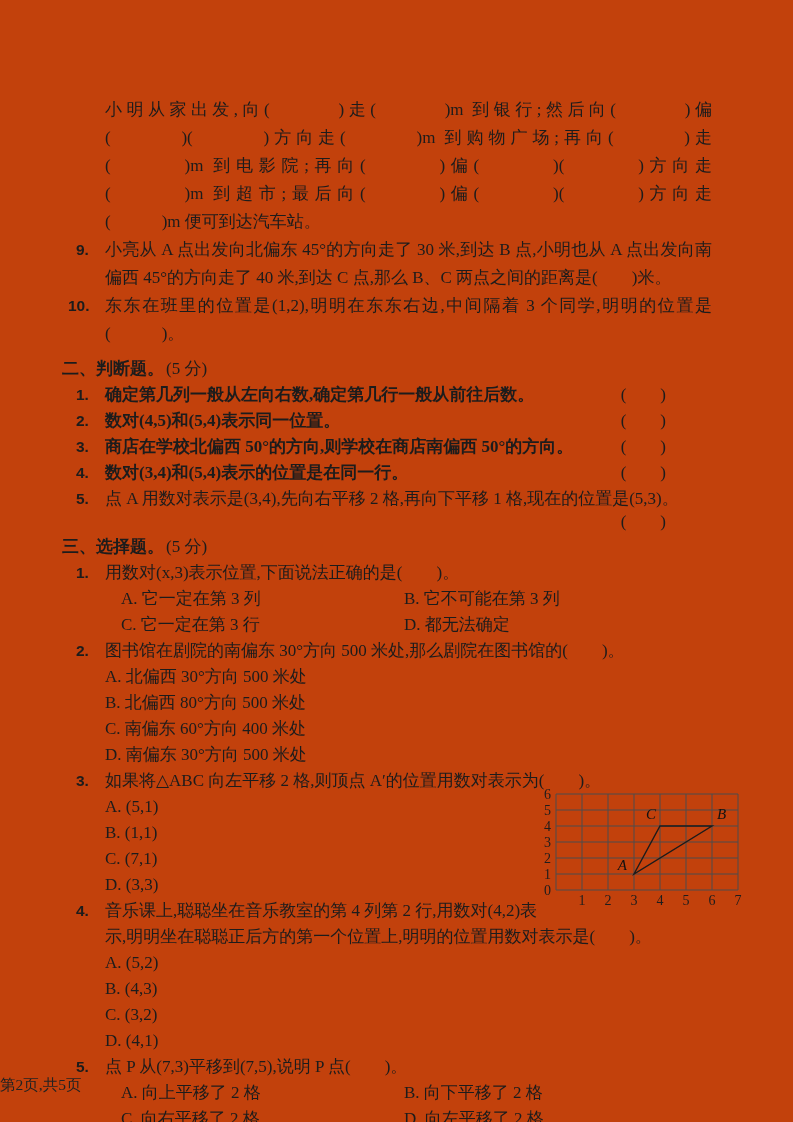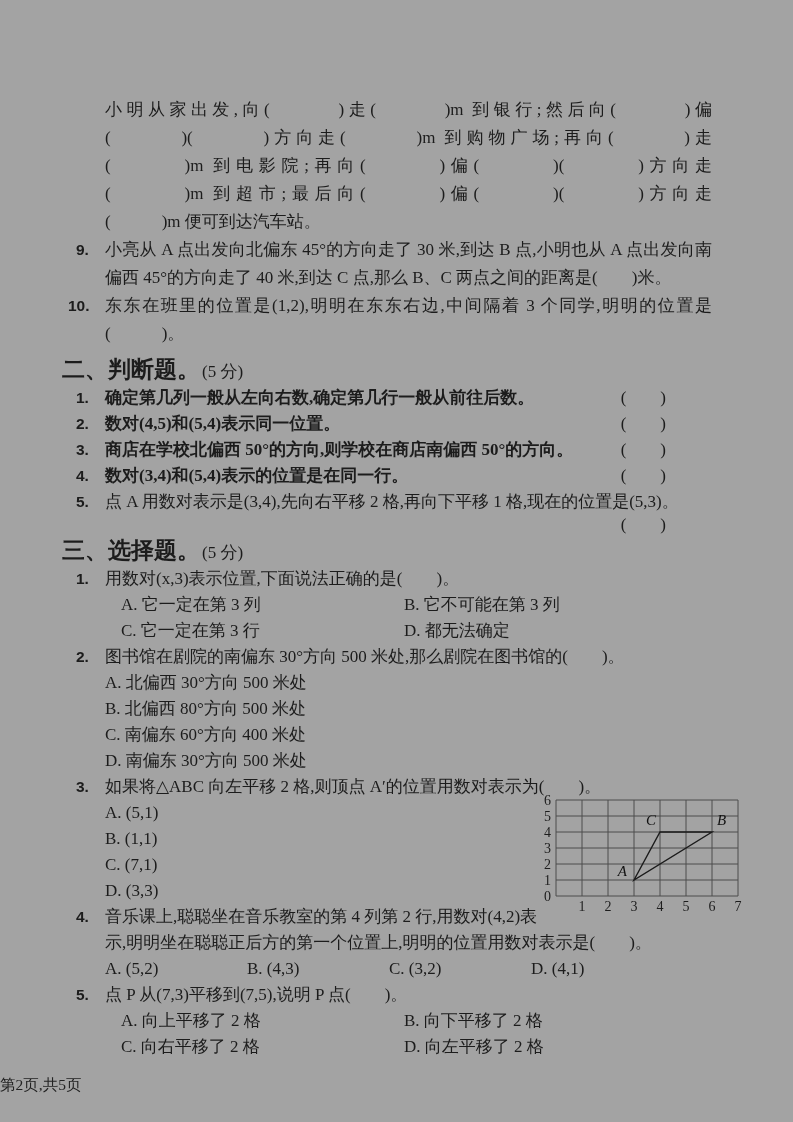--- a/index.html
+++ b/index.html
@@ -1,18 +1,18 @@
 <!DOCTYPE html>
 <html><head>
 <meta charset="utf-8">
 <style>
   html,body { margin:0; padding:0; background:#e9e9e9; }
   .page {
     position:relative; width:793px; height:1122px; margin:0 auto;
-    background:#a3a3a3; overflow:hidden;
+    background:#c2410c; overflow:hidden;
     font-family:"Liberation Serif","DejaVu Serif",serif;
     color:#1c1c1c; font-size:17px;
   }
   .content { position:absolute; left:62px; top:96px; width:650px; }
 
   .line   { line-height:28px; min-height:28px; }
   .line26 { line-height:26px; min-height:26px; }
   .ind    { padding-left:43px; }
   .qline  { position:relative; padding-left:43px; }
   .qnum {
@@ -23,34 +23,34 @@
   .qnum-wide { left:6px; }
   .stretch { text-align:justify; text-align-last:justify; }
   .nowrap  { white-space:nowrap; }
 
   .gap1 { height:8px; }
   .gap2 { height:2px; }
 
   .header { line-height:26px; min-height:26px; }
   .hd {
     font-family:"Liberation Sans","DejaVu Sans",sans-serif;
-    font-weight:700; font-size:23px;
+    font-weight:700; font-size:17px;
   }
   .pts { margin-left:2px; }
 
   .judge-row { display:flex; }
   .judge-row .txt { flex:1 1 auto;font-weight:bold; }
   .judge-row .paren { flex:0 0 auto; margin-right:46px; }
   .paren-line { line-height:20px; min-height:20px; text-align:right; padding-right:46px; }
 
   .optline  { padding-left:43px; line-height:26px; min-height:26px; }
   .optrow2  { display:flex; padding-left:43px; line-height:26px; min-height:26px; }
   .optrow2 .o1 { width:283px; flex:0 0 auto;margin-left:16px; }
   .optrow2 .o2 { flex:1 1 auto; }
-  .optrow4  { display:flex; padding-left:43px; line-height:26px; min-height:26px; }
+  .optrow4  { display:flex; padding-left:43px; line-height:26px; min-height:26px;flex-direction:column; }
   .optrow4 .o4 { width:142px; flex:0 0 auto; }
 
   .q3wrap { position:relative; }
   .fig { position:absolute; top:18px; right:-36px; width:212px; height:126px; }
 
   .footer {
     position:absolute; left:0; right:0; bottom:26px;
     text-align:left; font-size:15.5px; color:#222;
   }
 </style>

